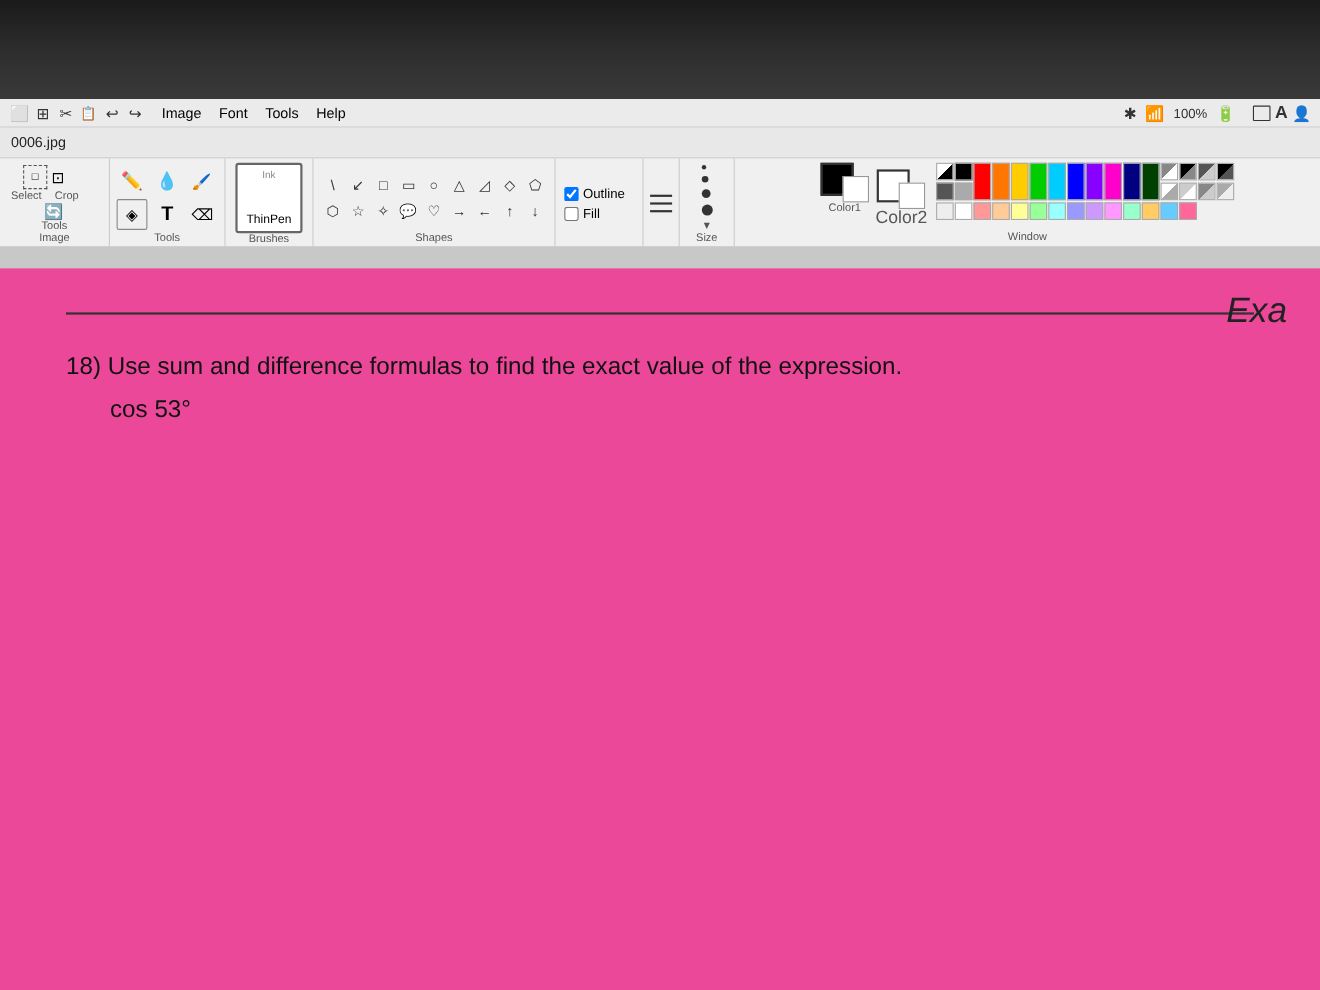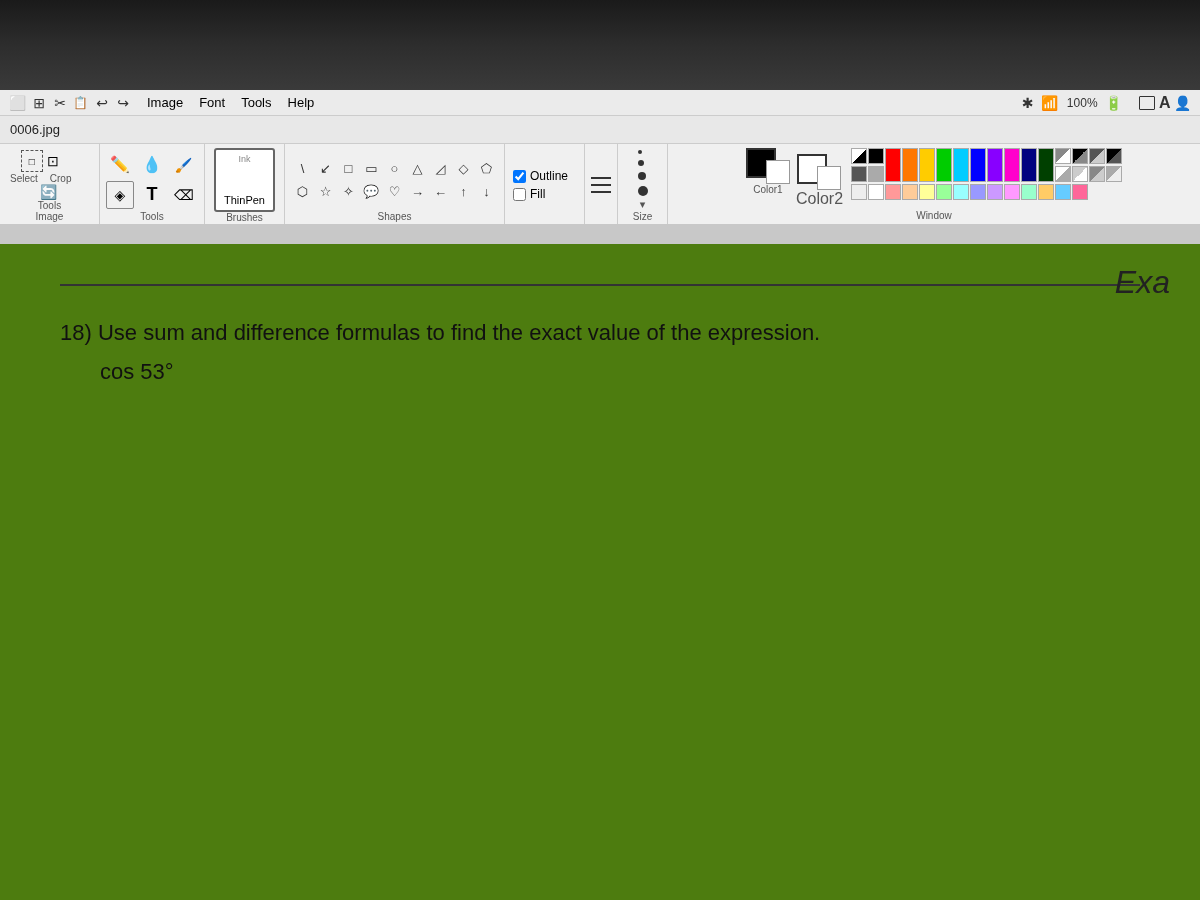--- a/index.html
+++ b/index.html
@@ -225,21 +225,21 @@
     
     .page-container {
       background: #c8c8c8;
       display: flex;
       justify-content: flex-start;
       padding: 20px 0 0 0;
       height: calc(900px - 90px - 26px - 28px - 80px);
       overflow: hidden;
     }
     .page-content {
-      background: #4d7c0f;
+      background: #ec4899;
       width: 100%;
       padding: 40px 60px;
       position: relative;
     }
 
     
     .exercise-label {
       position: absolute;
       top: 20px;
       right: 30px;

